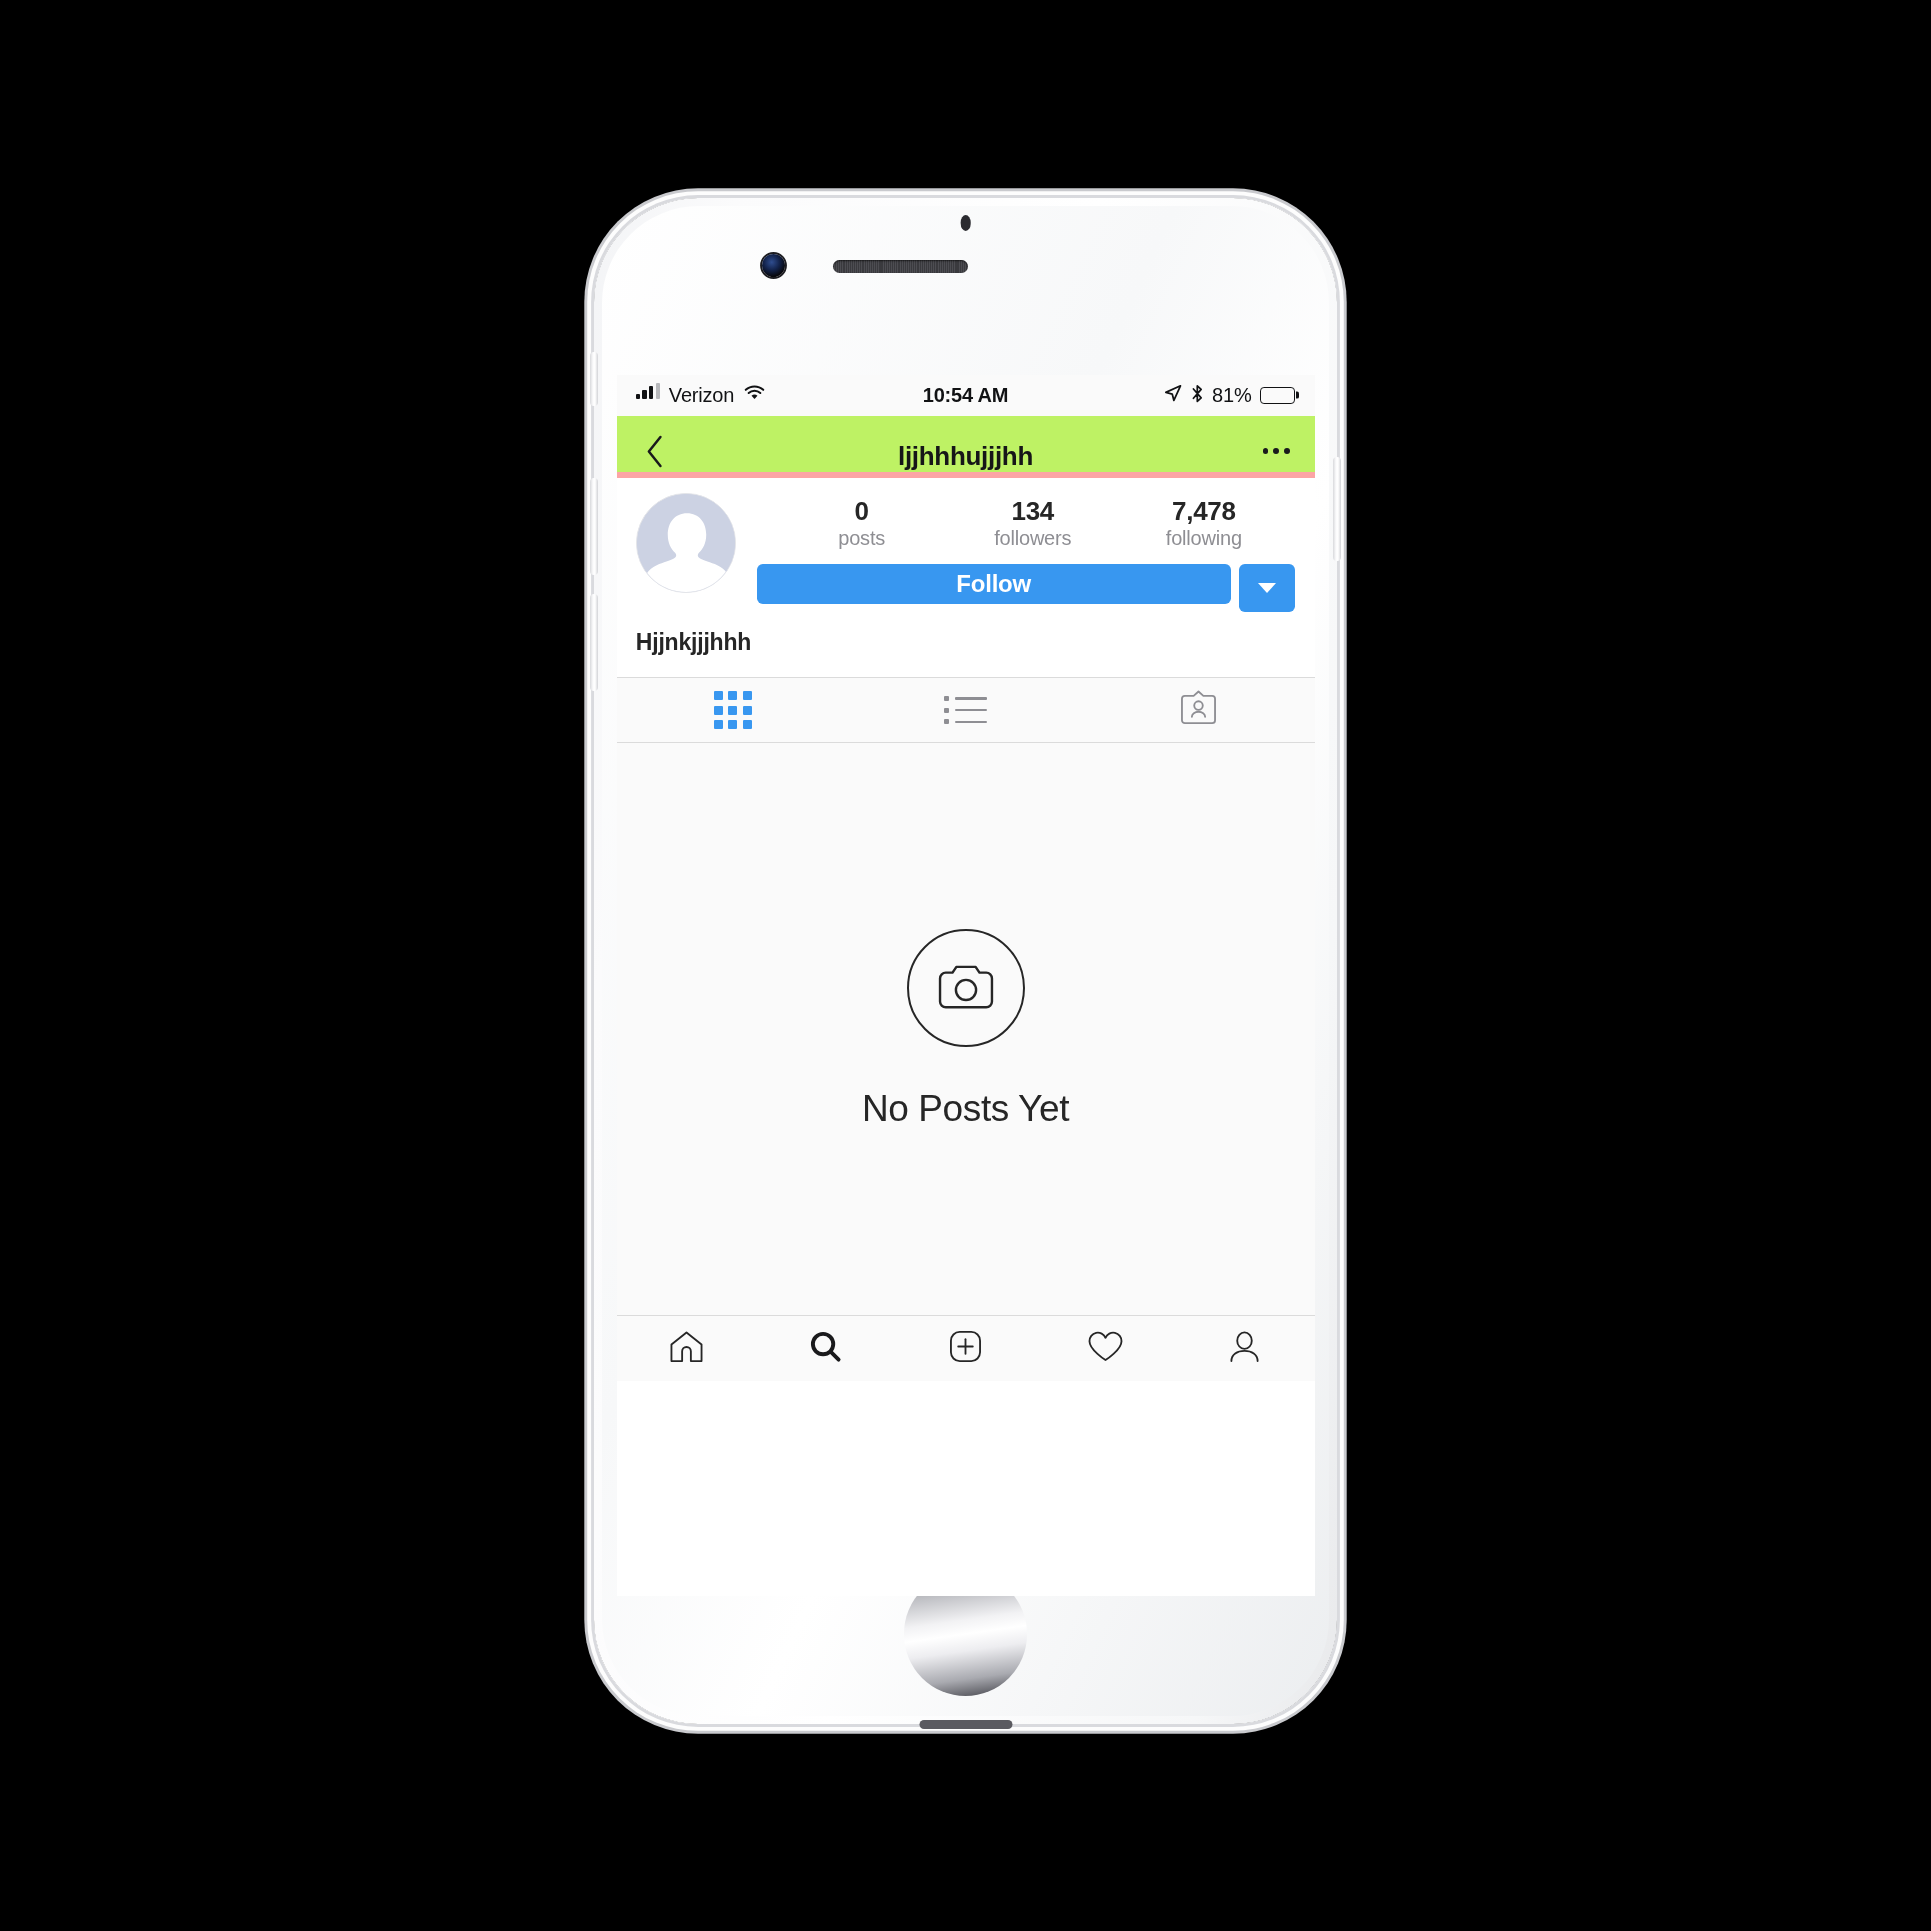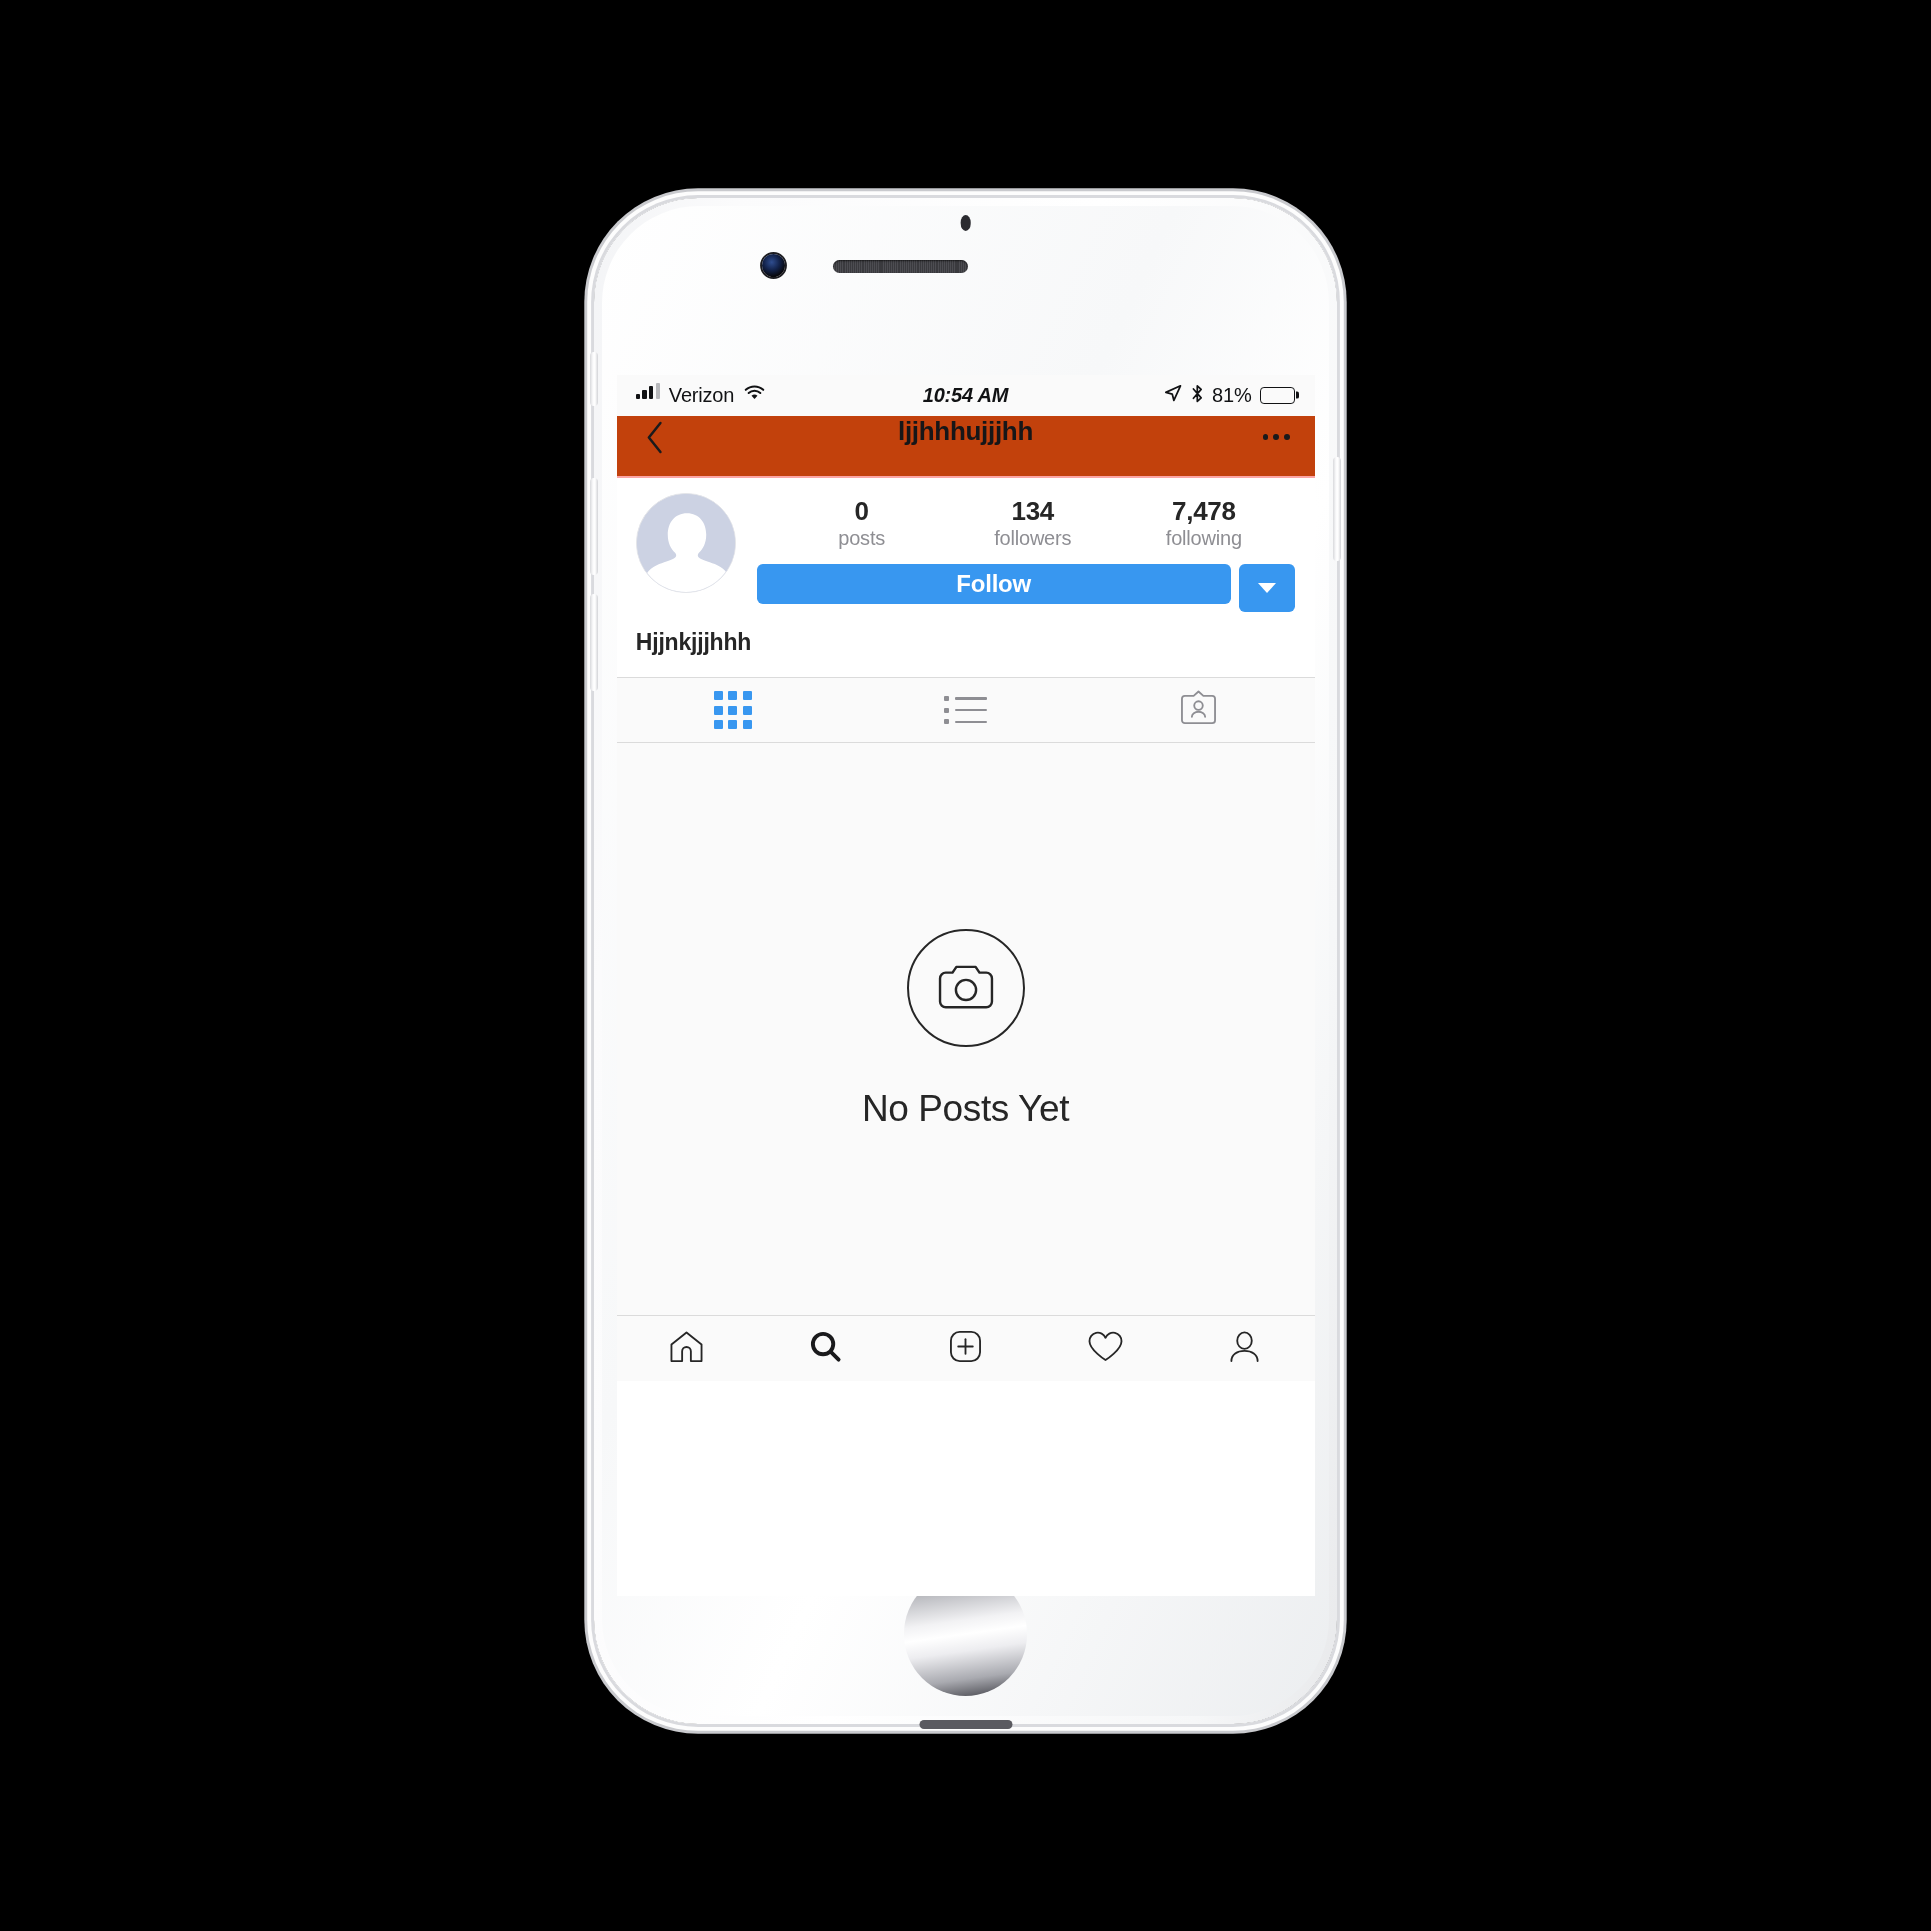--- a/index.html
+++ b/index.html
@@ -144,21 +144,20 @@
   }
   .sb-left  { display: flex; align-items: flex-start; gap: 8.7px; }
   .sb-center{
     position: absolute;
     left: 0; right: 0;
     text-align: center;
     font-size: 20px;
     font-weight: bold;
     color: #111214;
     letter-spacing: -0.2px;
-    font-style: italic;
   }
   .sb-right {
     margin-left: auto;
     display: flex;
     align-items: center;
     gap: 8.7px;
     position: relative;
     z-index: 2;
   }
   .carrier { font-size: 20px; font-weight: 400; color: #111214; letter-spacing: -0.2px; }
@@ -185,24 +184,24 @@
     transform: translateY(-50%);
     width:2.9px; height:6.8px;
     border-radius:0 1.9px 1.9px 0;
     background:#111214;
   }
   .battery-fill { height: 100%; width: 81%; background: #111214; border-radius: 1.4px; }
 
   
   .nav-bar {
     height: 62px;
-    background: #c2410c;
-    border-bottom: 2px solid #fca5a5;
-    display: flex;
-    align-items: flex-start;
+    background: #bef264;
+    border-bottom: 6px solid #fca5a5;
+    display: flex;
+    align-items: flex-end;
     padding: 0 17.4px;
     position: relative;
   }
   .nav-title {
     position: absolute;
     left: 0; right: 0;
     text-align: center;
     font-size: 26px;
     font-weight: bold;
     color: #161618;

